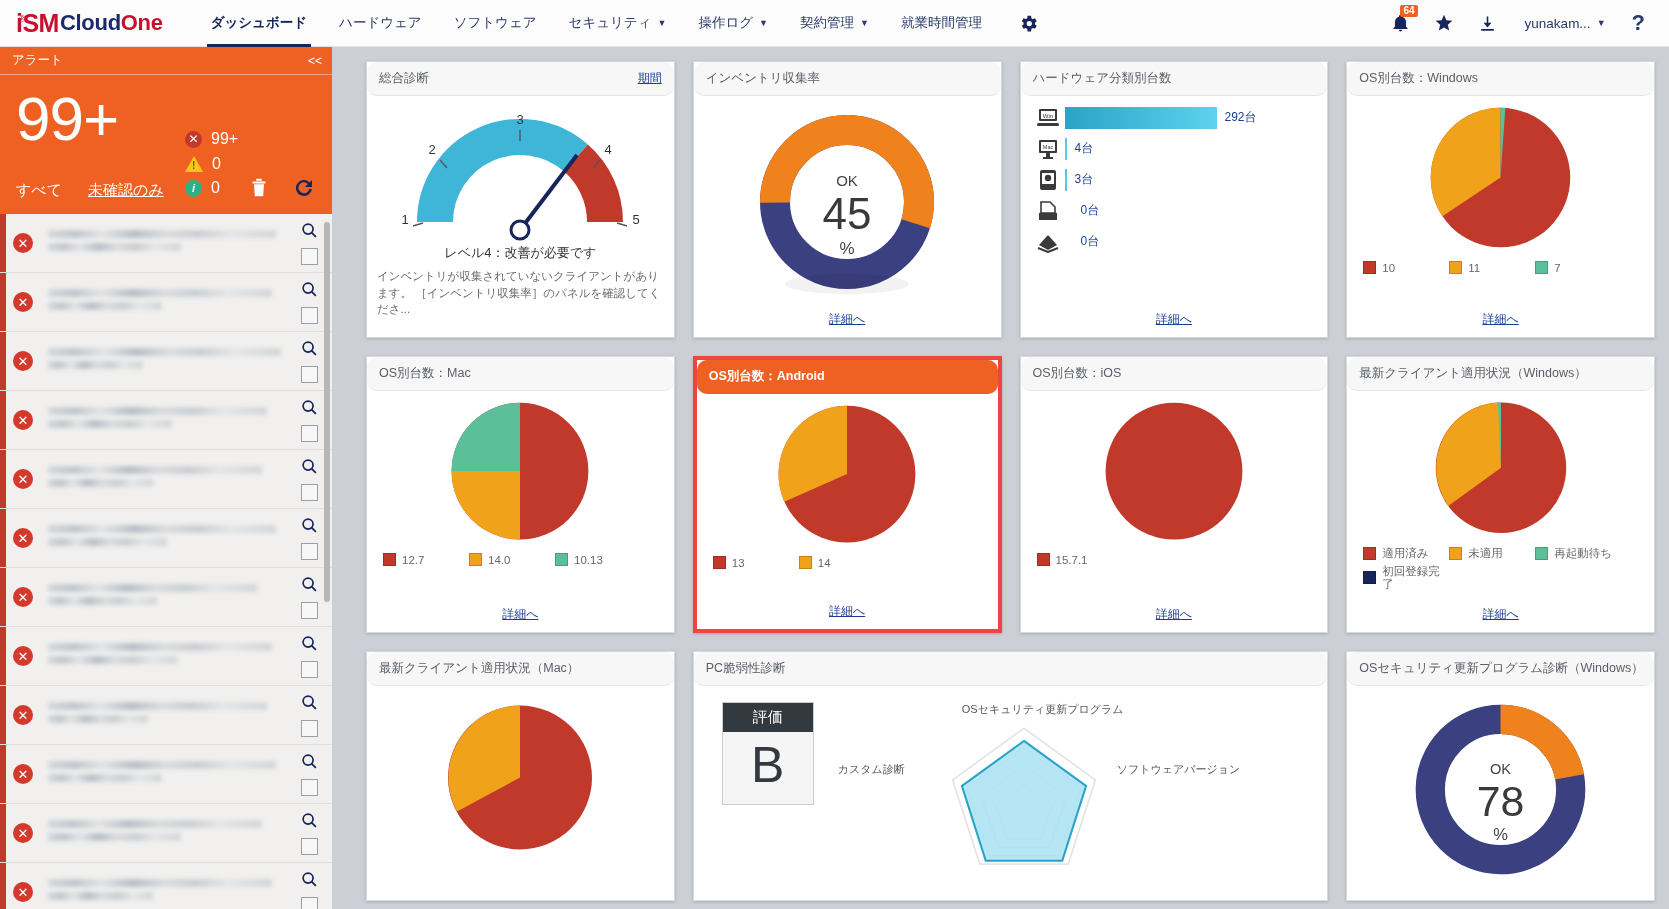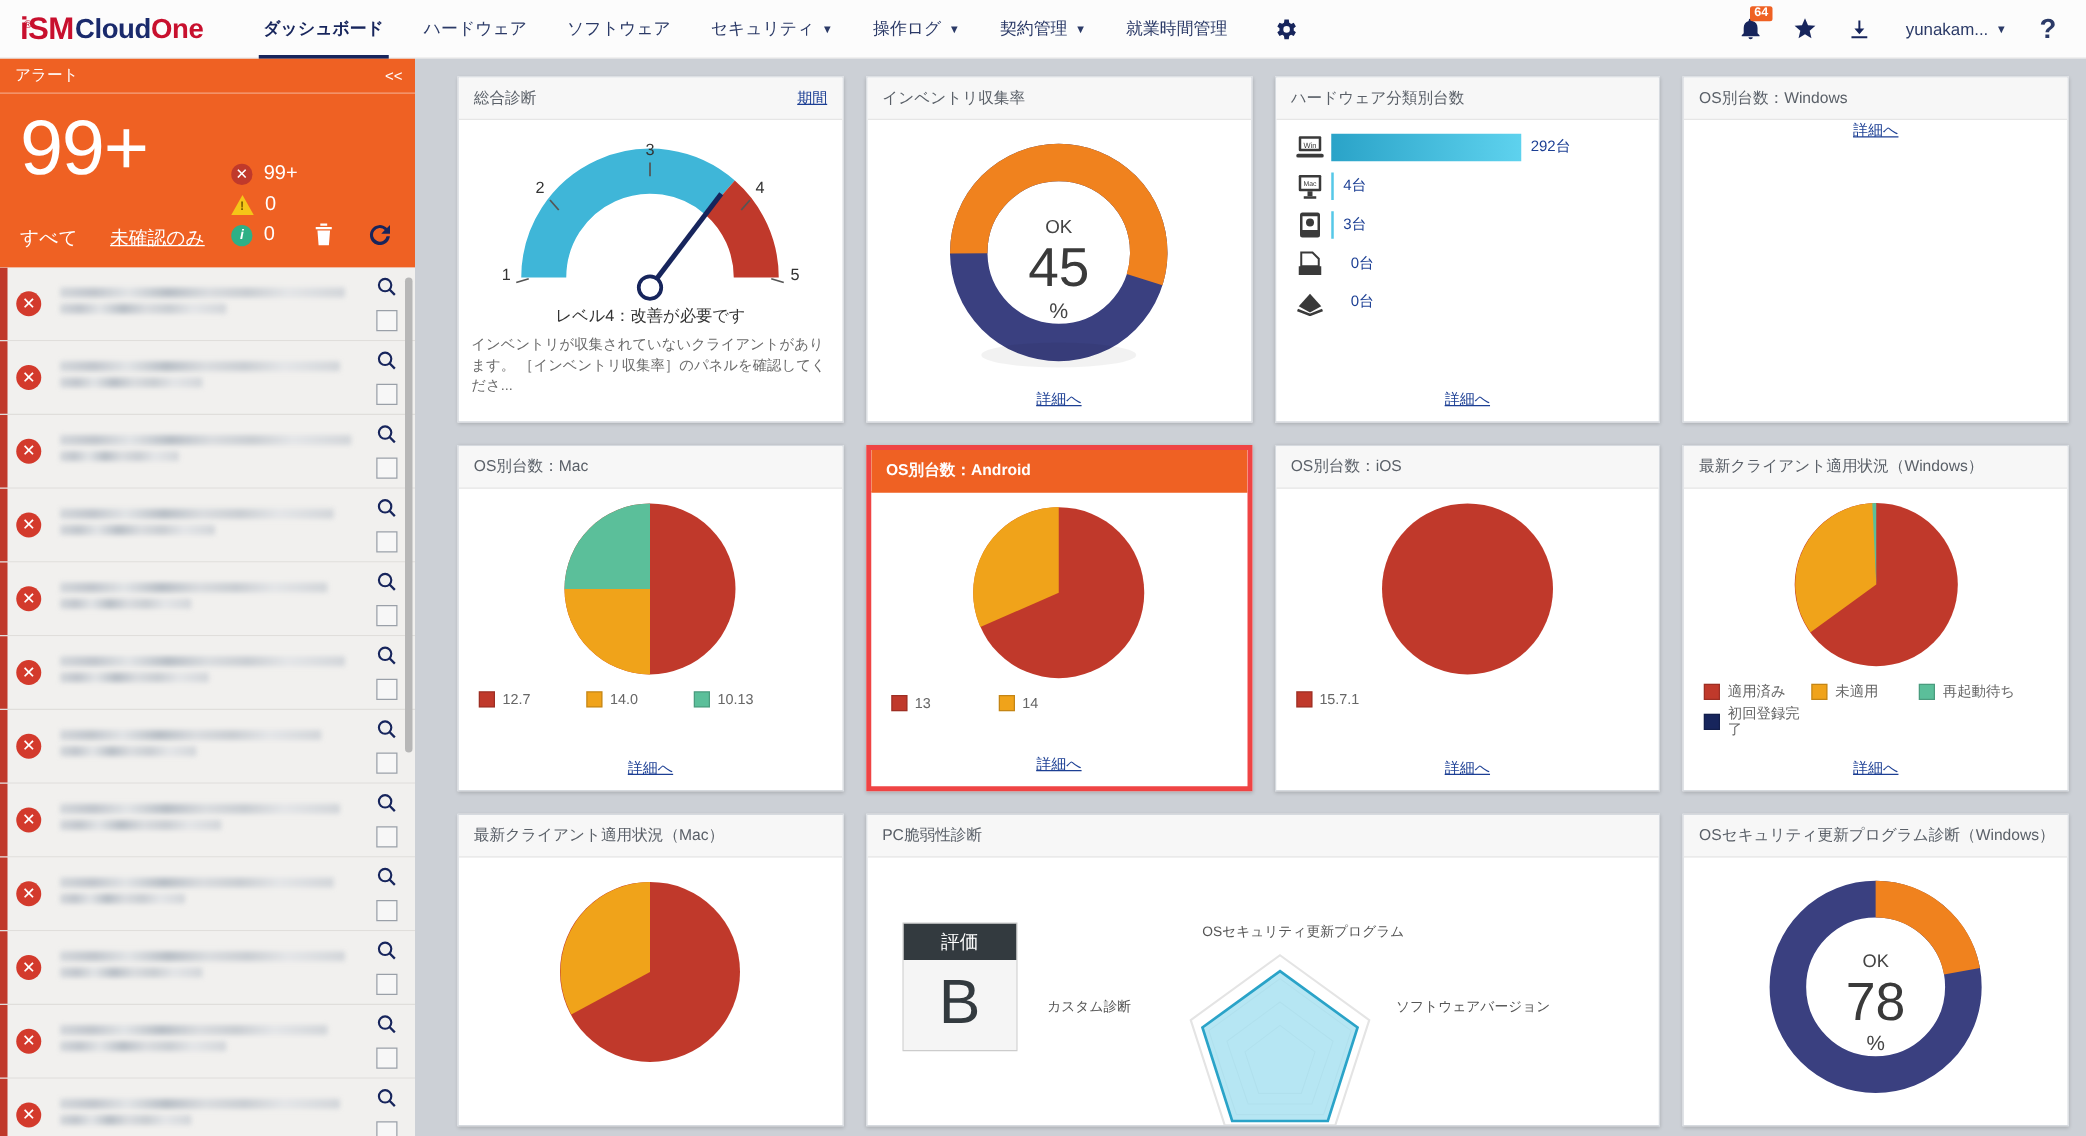--- a/index.html
+++ b/index.html
@@ -117,21 +117,21 @@
   .card {
     background: #fff; border: 1px solid #d6dadf; box-shadow: 0 1px 3px rgba(0,0,0,.18);
     display: flex; flex-direction: column; overflow: hidden;
   }
   .card.h1 { height: 277px; }
   .card.h2 { height: 277px; }
   .card.h3 { height: 250px; }
   .card-head {
     height: 34px; background: #f7f7f7; border-bottom: 1px solid #e6e6e6;
     display: flex; align-items: center; justify-content: space-between;
-    padding: 0 12px; flex: none;
+    padding: 0 12px; flex: none; border-radius: 10px;
   }
   .card-title { font-size: 12.5px; color: #5a6068; white-space: nowrap; overflow: hidden; }
   .card-link { font-size: 12px; color: #1c3f94; text-decoration: underline; cursor: pointer; }
   .card.selected { border: 4px solid #ef4444; }
   .card.selected .card-head { background: #ef6123; border-bottom-color:#ef6123; }
   .card.selected .card-title { color: #fff; font-weight: bold; }
   .card-body { flex: 1; position: relative; padding: 6px 10px 0; overflow: hidden; }
   .detail-link {
     text-align: center; font-size: 12px; color: #1c3f94; text-decoration: underline;
     padding-bottom: 9px; cursor: pointer; flex: none;
@@ -543,20 +543,43 @@
           </span>
         </div>
       </div>
       <div class="detail-link">詳細へ</div>
     </div>
 
     <div class="card h1">
       <div class="card-head">
         <span class="card-title">OS別台数：Windows</span>
       </div>
+      <div class="card-body">
+        <div class="chart-wrap">
+          <svg width="175" height="155" viewBox="0 0 160 160">
+            <circle cx="80" cy="78" r="72" fill="#c0392b"></circle>
+            <path d="M80 78 L80 6 A72 72 0 0 0 20 118 Z" fill="#f0a31a"></path>
+            <path d="M80 78 L80 6 A72 72 0 0 1 85 6.2 Z" fill="#5bbf9a"></path>
+          </svg>
+        </div>
+        <div class="legend">
+          <span class="leg">
+              <span class="swatch" style="background:#c0392b"></span>
+              <span class="leg-label">10</span>
+            </span>
+          <span class="leg">
+              <span class="swatch" style="background:#f0a31a"></span>
+              <span class="leg-label">11</span>
+            </span>
+          <span class="leg">
+              <span class="swatch" style="background:#5bbf9a"></span>
+              <span class="leg-label">7</span>
+            </span>
+        </div>
+      </div>
       <div class="detail-link">詳細へ</div>
     </div>
 
     <div class="card h2">
       <div class="card-head">
         <span class="card-title">OS別台数：Mac</span>
       </div>
       <div class="card-body">
         <div class="chart-wrap">
           <svg width="160" height="152" viewBox="0 0 160 160">
@@ -669,21 +692,21 @@
       <div class="card-body">
         <div class="chart-wrap">
           <svg width="160" height="175" viewBox="0 0 160 160">
             <circle cx="80" cy="78" r="72" fill="#c0392b"></circle>
             <path d="M80 78 L80 6 A72 72 0 0 0 17 112 Z" fill="#f0a31a"></path>
           </svg>
         </div>
       </div>
     </div>
 
-    <div class="card h3" style="grid-column: span 2; gap: 36px;">
+    <div class="card h3" style="grid-column: span 2;">
       <div class="card-head">
         <span class="card-title">PC脆弱性診断</span>
       </div>
       <div class="card-body" style="display:flex; align-items:flex-start; padding-top:16px;">
         <div class="grade-box" style="margin-left:18px;">
           <div class="grade-head">評価</div>
           <div class="grade-val">B</div>
         </div>
         <div style="position:relative; flex:1; height:190px;">
           <span class="radar-label" style="left:148px; top:0px;">OSセキュリティ更新プログラム</span>

